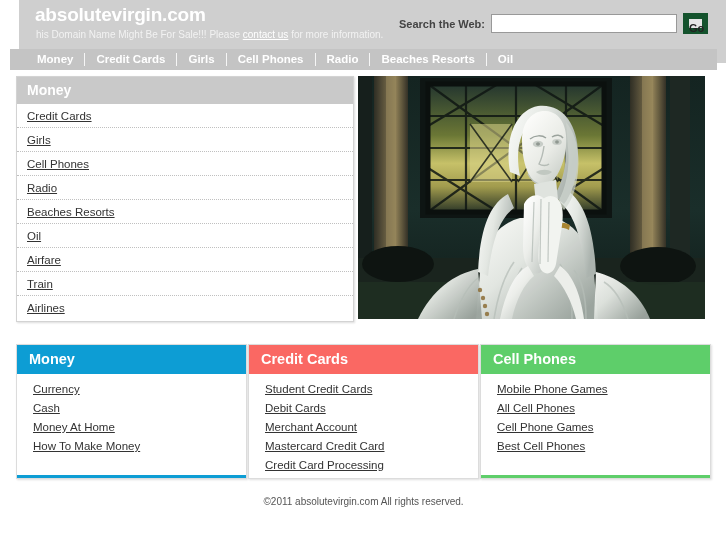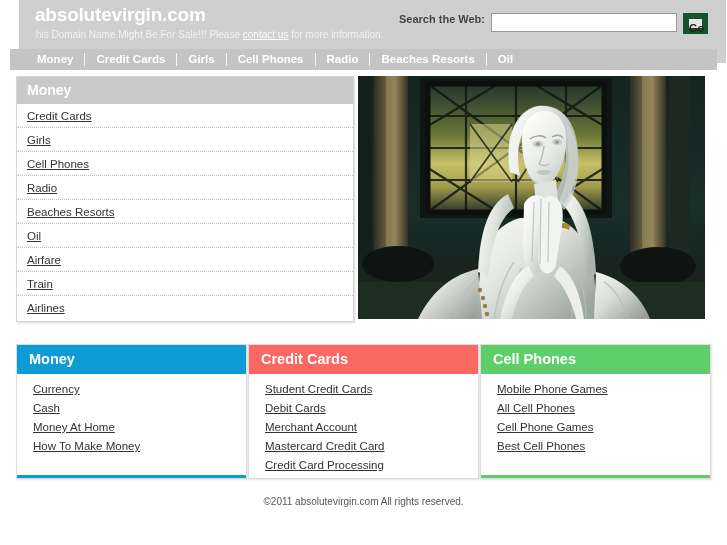--- a/index.html
+++ b/index.html
@@ -44,21 +44,21 @@
   }
   .tagline a {
     color: #ffffff;
     text-decoration: underline;
   }
 
   .search-wrap {
     position: absolute;
     right: 18px; top: 13px;
     display: flex;
-    align-items: flex-start;
+    align-items: center;
     gap: 6px;
   }
   .search-label {
     font-size: 11px;
     font-weight: bold;
     color: #444444;
     white-space: nowrap;
   }
   .search-input {
     width: 186px; height: 19px;

